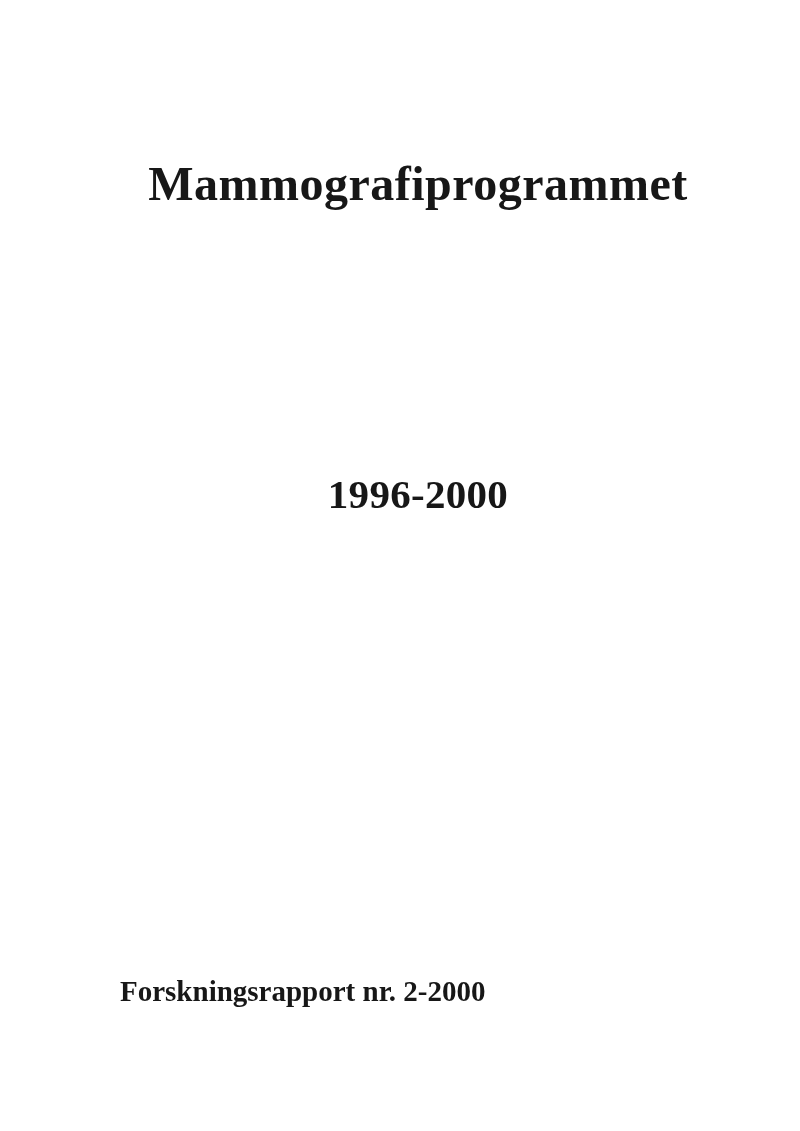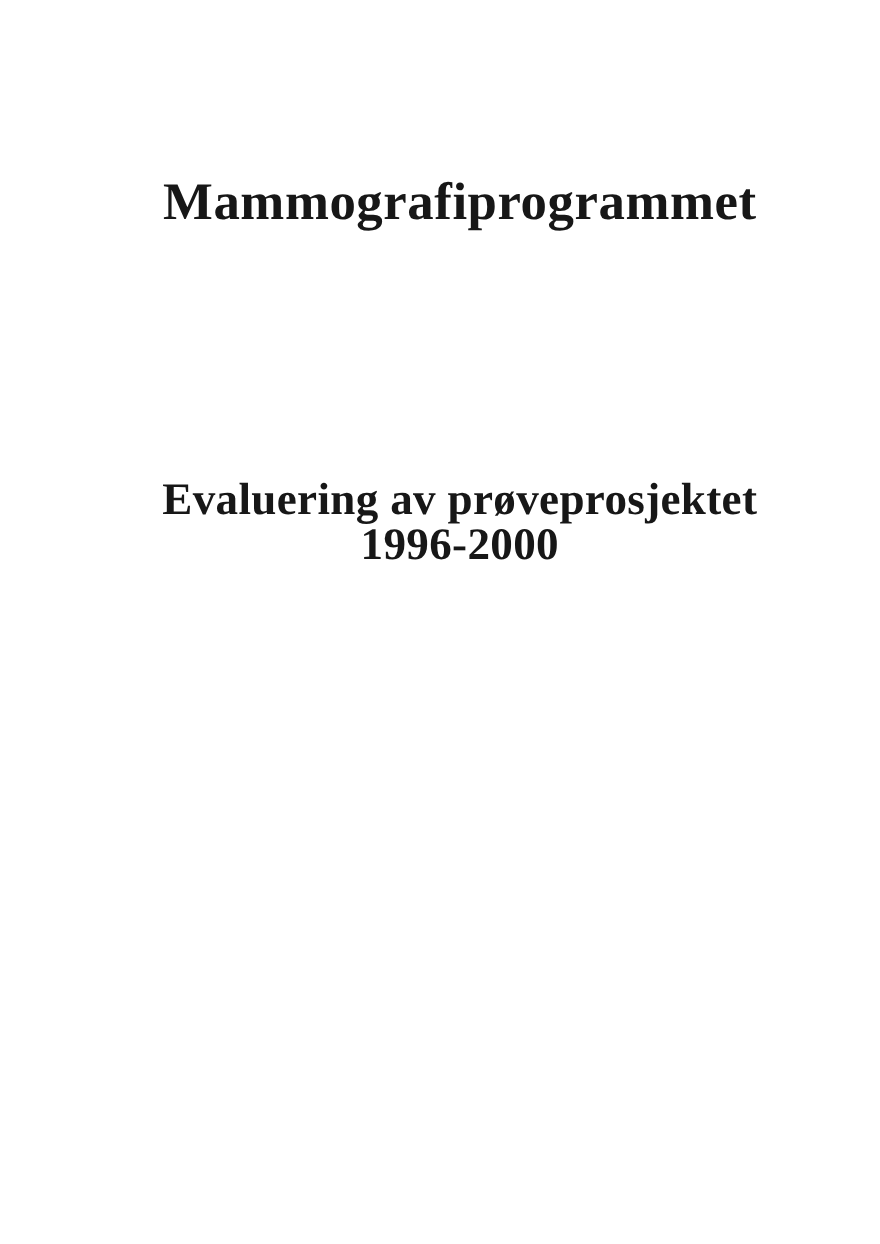--- a/index.html
+++ b/index.html
@@ -52,19 +52,19 @@
   #footer-line-2 { top: 977px; }
 </style>
 </head>
 <body style="background: rgb(255, 255, 255);">
 
 <div class="page">
 
   <div class="line centered title-line" id="title-line-1" style="color: rgb(23, 23, 23);">Mammografiprogrammet</div>
 
 
-  <div class="line centered subtitle-line" id="subtitle-line-1" style="color: rgb(23, 23, 23);">Evaluering av prøveprosjektet</div>
 
   <div class="line centered subtitle-line" id="subtitle-line-2" style="color: rgb(23, 23, 23);">1996-2000</div>
 
 
+  <div class="line footer-line" id="footer-line-2" style="color: rgb(23, 23, 23);">Forskningsrapport nr. 2-2000</div>
 
 </div>
 
 </body></html>

